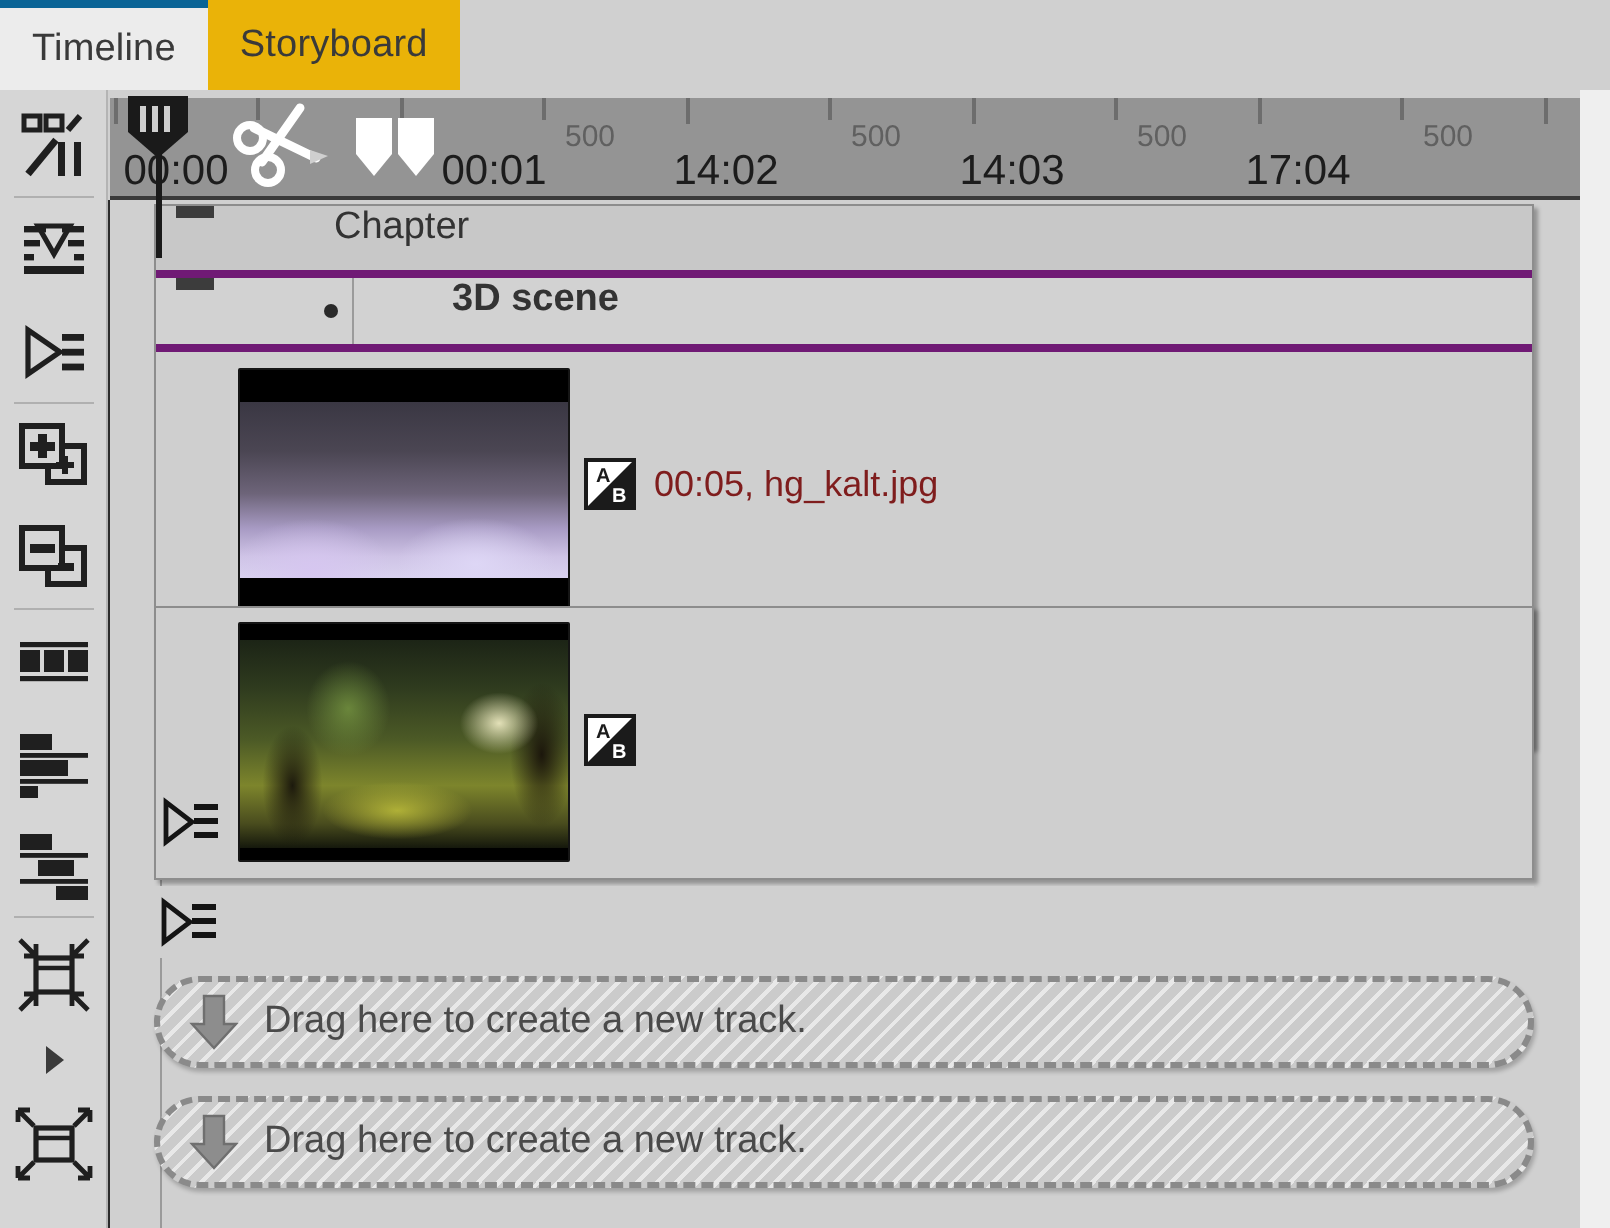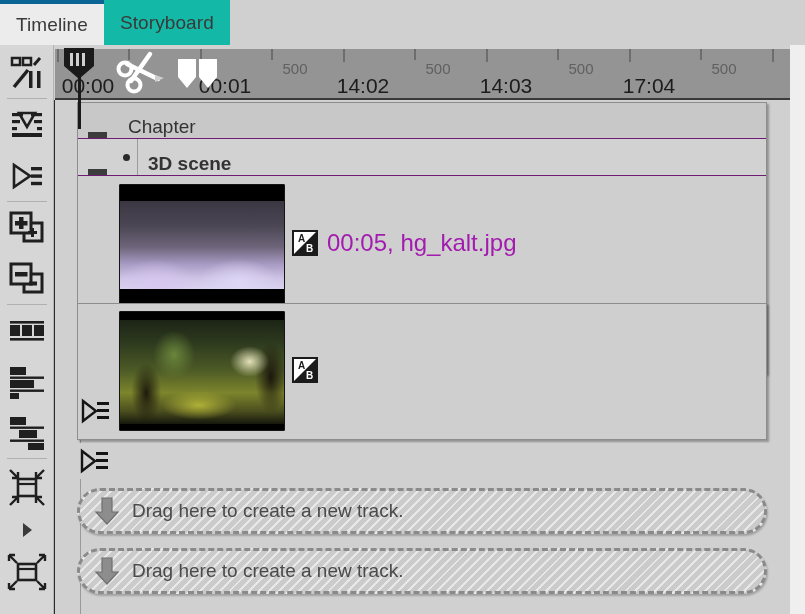--- a/index.html
+++ b/index.html
@@ -14,21 +14,21 @@
   
   .tabbar {
     position: absolute; left: 0; top: 0; width: 805px; height: 45px;
     background: #d0d0d0;
     display: flex; align-items: flex-end;
   }
   .tab {
     height: 45px; padding: 0 16px;
     display: flex; align-items: center; justify-content: center;
     font-size: 19px; color: #3a3a3a; letter-spacing: 0.1px;
-    background: #14b8a6; cursor: default; position: relative;
+    background: #eab308; cursor: default; position: relative;
   }
   .tab.active {
     background: #ececec;
     border-top: 4px solid #0a6496;
   }
 
   
   .toolbar {
     position: absolute; left: 0; top: 45px; width: 54px; height: 569px;
     background: #d6d6d6;
@@ -79,22 +79,22 @@
   }
   .vline { position: absolute; left: 25px; top: 0; width: 1px; height: 100%; background: #9a9a9a; }
 
   .group-box {
     position: absolute; left: 22px; background: #cfcfcf;
     border: 1px solid #8d8d8d;
     box-shadow: 2px 2px 2px rgba(0,0,0,0.30);
   }
 
   .row-header {
-    height: 36px; display: flex; align-items: flex-end;
-    background: #c8c8c8; border-bottom: 1px solid #701a75;
+    height: 36px; display: flex; align-items: flex-start;
+    background: #c8c8c8; border-bottom: 4px solid #701a75; gap: 39px;
   }
   .row-header.sub { background: #d2d2d2; font-weight: bold; }
   .dashicon { width: 38px; display: flex; align-items: center; justify-content: center; }
   .dash { width: 19px; height: 6px; background: #3c3c3c; }
   .dotcell { width: 22px; display: flex; align-items: center; justify-content: center;
              border-right: 1px solid #9b9b9b; height: 100%; }
   .dot { width: 7px; height: 7px; border-radius: 50%; background: #2a2a2a; }
   .rowlabel { font-size: 19px; color: #333; padding-left: 12px; }
   .rowlabel.indent { padding-left: 10px; }
 
@@ -114,21 +114,21 @@
     background:
       radial-gradient(ellipse 28px 22px at 79% 40%, rgba(255,250,210,0.85), rgba(255,250,210,0) 70%),
       radial-gradient(ellipse 52px 20px at 48% 82%, rgba(196,196,60,0.80), rgba(196,196,60,0) 72%),
       radial-gradient(ellipse 30px 34px at 33% 33%, rgba(126,160,70,0.70), rgba(126,160,70,0) 70%),
       radial-gradient(ellipse 20px 40px at 16% 70%, rgba(20,16,10,0.92), rgba(20,16,10,0) 75%),
       radial-gradient(ellipse 22px 50px at 92% 55%, rgba(24,18,10,0.95), rgba(24,18,10,0) 72%),
       linear-gradient(to bottom, #1c2416 0%, #2e3a1e 22%, #4c5a26 48%, #7d852c 70%, #4a4d1e 88%, #15180c 100%);
   }
   .clipmeta { position: absolute; display: flex; align-items: center; gap: 9px; }
   .abicon { width: 26px; height: 26px; position: relative; flex: 0 0 auto; }
-  .clipname { font-size: 24px; color: #a21caf; white-space: nowrap; }
+  .clipname { font-size: 18px; color: #7f1d1d; white-space: nowrap; }
 
   .trans-icon { position: absolute; }
 
   .dropzone {
     position: absolute; left: 22px; height: 46px;
     border: 3px dashed #8a8a8a; border-radius: 24px;
     background-color: #cbcbcb;
     background-image: repeating-linear-gradient(135deg,
         rgba(255,255,255,0.55) 0px, rgba(255,255,255,0.55) 2px,
         rgba(0,0,0,0) 2px, rgba(0,0,0,0) 7px);
@@ -286,21 +286,21 @@
     <div class="tick-major" style="left:574px"></div>
     <div class="tick-major" style="left:717px"></div>
 
     <div class="tick-minor" style="left:73px"></div>
     <div class="tick-minor" style="left:216px"></div>
     <div class="tick-minor" style="left:359px"></div>
     <div class="tick-minor" style="left:502px"></div>
     <div class="tick-minor" style="left:645px"></div>
 
     <span class="tlabel-sec" style="left:33px">00:00</span>
-    <span class="tlabel-sec" style="left:170px">00:01</span>
+    <span class="tlabel-sec" style="left:192px">00:01</span>
     <span class="tlabel-sec" style="left:308px">14:02</span>
     <span class="tlabel-sec" style="left:451px">14:03</span>
     <span class="tlabel-sec" style="left:594px">17:04</span>
 
     <span class="tlabel-ms" style="left:240px">500</span>
     <span class="tlabel-ms" style="left:383px">500</span>
     <span class="tlabel-ms" style="left:526px">500</span>
     <span class="tlabel-ms" style="left:669px">500</span>
   </div>
 

